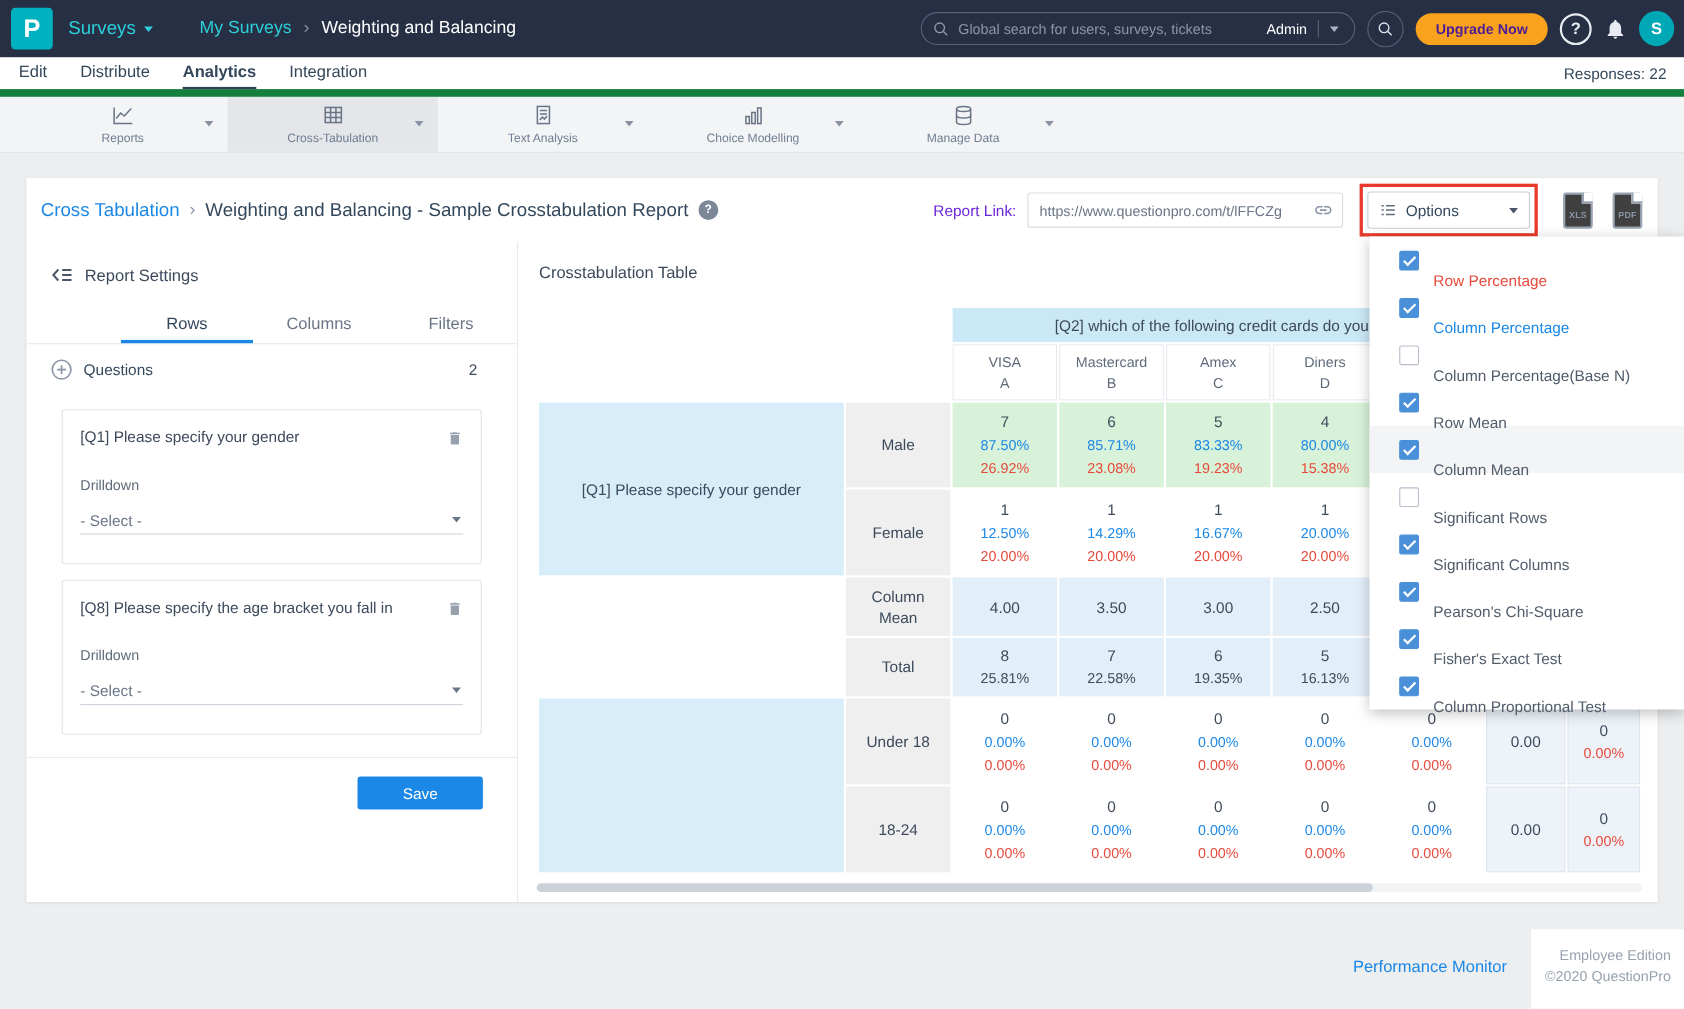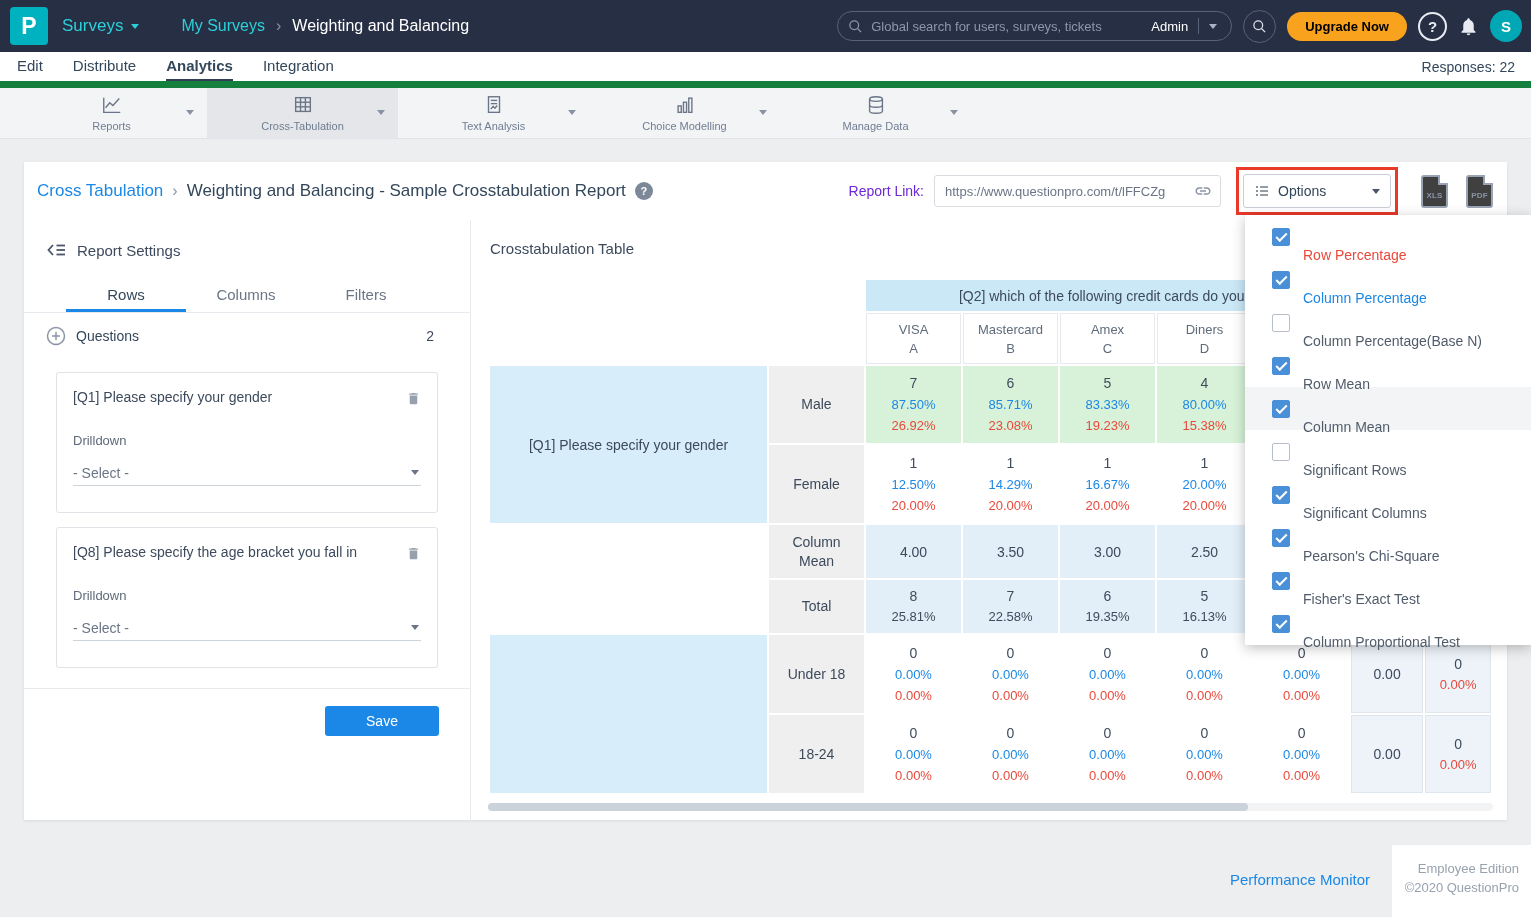--- a/index.html
+++ b/index.html
@@ -17,21 +17,21 @@
   .top-bc .sep { color:#8a94a8; margin:0 11px; }
   .top-bc .current { color:#ffffff; }
   .top-right { margin-left:auto; display:flex; align-items:center; gap:11px; margin-right:9px; }
   .search-pill { width:395px; height:30px; border:1px solid #596279; border-radius:16px; display:flex; align-items:center; padding:0 10px; }
   .search-pill input { flex:1; background:transparent; border:none; outline:none; color:#cfd6e2; font-size:13px; margin-left:8px; font-family:"Liberation Sans",sans-serif; }
   .search-pill input::placeholder { color:#8d97ab; }
   .scope { color:#fff; font-size:13px; margin:0 10px 0 6px; cursor:pointer; }
   .pill-div { width:1px; height:16px; background:#596279; margin-right:10px; }
   .pill-caret { color:#aab3c5; margin-right:4px; cursor:pointer; }
   .circle-btn { width:33px; height:33px; border:1px solid #596279; border-radius:50%; display:flex; align-items:center; justify-content:center; cursor:pointer; }
-  .upgrade { height:29px; padding:0 18px; border-radius:15px; background:#f9a21d; color:#000000; font-size:13px; font-weight:bold; display:flex; align-items:center; cursor:pointer; }
+  .upgrade { height:29px; padding:0 18px; border-radius:15px; background:#f9a21d; color:#4c1d95; font-size:13px; font-weight:bold; display:flex; align-items:center; cursor:pointer; }
   .help-circle { width:29px; height:29px; border:2px solid #e8ecf2; border-radius:50%; color:#e8ecf2; font-size:15px; font-weight:bold; display:flex; align-items:center; justify-content:center; cursor:pointer; }
   .avatar { width:32px; height:32px; border-radius:50%; background:#00a7b5; color:#fff; font-size:15px; font-weight:bold; display:flex; align-items:center; justify-content:center; cursor:pointer; }
 
   
   .subnav { position:absolute; top:52px; left:0; width:1531px; height:36px; background:#fff; border-bottom:7px solid #15803d; display:flex; align-items:stretch; z-index:4; }
   .subnav .item { margin-left:30px; font-size:15px; color:#33475b; display:flex; align-items:center; cursor:pointer; border-bottom:2px solid transparent; }
   .subnav .item:first-child { margin-left:17px; }
   .subnav .item.active { font-weight:bold; border-bottom:2px solid #333f52; }
   .responses { margin-left:auto; margin-right:16px; align-self:center; font-size:14px; color:#33475b; cursor:pointer; }
 
@@ -64,21 +64,21 @@
   .file-icon::before { content:""; position:absolute; top:-2px; right:-2px; width:8px; height:8px; background:#fff; border-left:2px solid #98a3b3; border-bottom:2px solid #98a3b3; }
   .file-label { font-size:8px; font-weight:bold; color:#8a94a6; margin-bottom:6px; letter-spacing:0.2px; }
   .fi-xls { margin-left:30px; }
   .fi-pdf { margin-left:18px; margin-right:6px; }
 
   
   .settings { position:absolute; left:0; top:58px; width:446px; bottom:0; }
   .vdivider { position:absolute; left:446px; top:58px; bottom:0; width:1px; background:#e8eaed; }
   .set-head { position:absolute; left:22px; top:20px; display:flex; align-items:center; gap:11px; }
   .set-title { font-size:15px; color:#3d4a5c; }
-  .tabs { position:absolute; left:0; right:0; top:60px; height:33px; border-bottom:1px solid #e7eaee; display:flex; padding-left:42px; }
+  .tabs { position:absolute; left:0; right:0; top:60px; height:33px; border-bottom:1px solid #e7eaee; display:flex; padding-left:42px;justify-content:flex-end; }
   .tab { width:120px; text-align:center; font-size:15px; color:#6a7587; line-height:30px; cursor:pointer; border-bottom:3px solid transparent; }
   .tab.active { color:#33475b; border-bottom:3px solid #1b87e6; }
   .questions-row { position:absolute; left:22px; right:36px; top:106px; display:flex; align-items:center; }
   .q-label { font-size:14px; color:#33475b; margin-left:10px; }
   .q-count { margin-left:auto; font-size:14px; color:#3d4a5c; }
   .qcard { position:absolute; left:32px; width:382px; height:141px; border:1px solid #dfe3e8; border-radius:3px; padding:16px 16px 0 16px; background:#fff; }
   .qcard.c1 { top:152px; } .qcard.c2 { top:307px; }
   .qcard-head { display:flex; align-items:flex-start; }
   .qcard-title { font-size:14px; color:#3d4a5c; flex:1; padding-right:12px; }
   .trash { cursor:pointer; margin-top:1px; }

